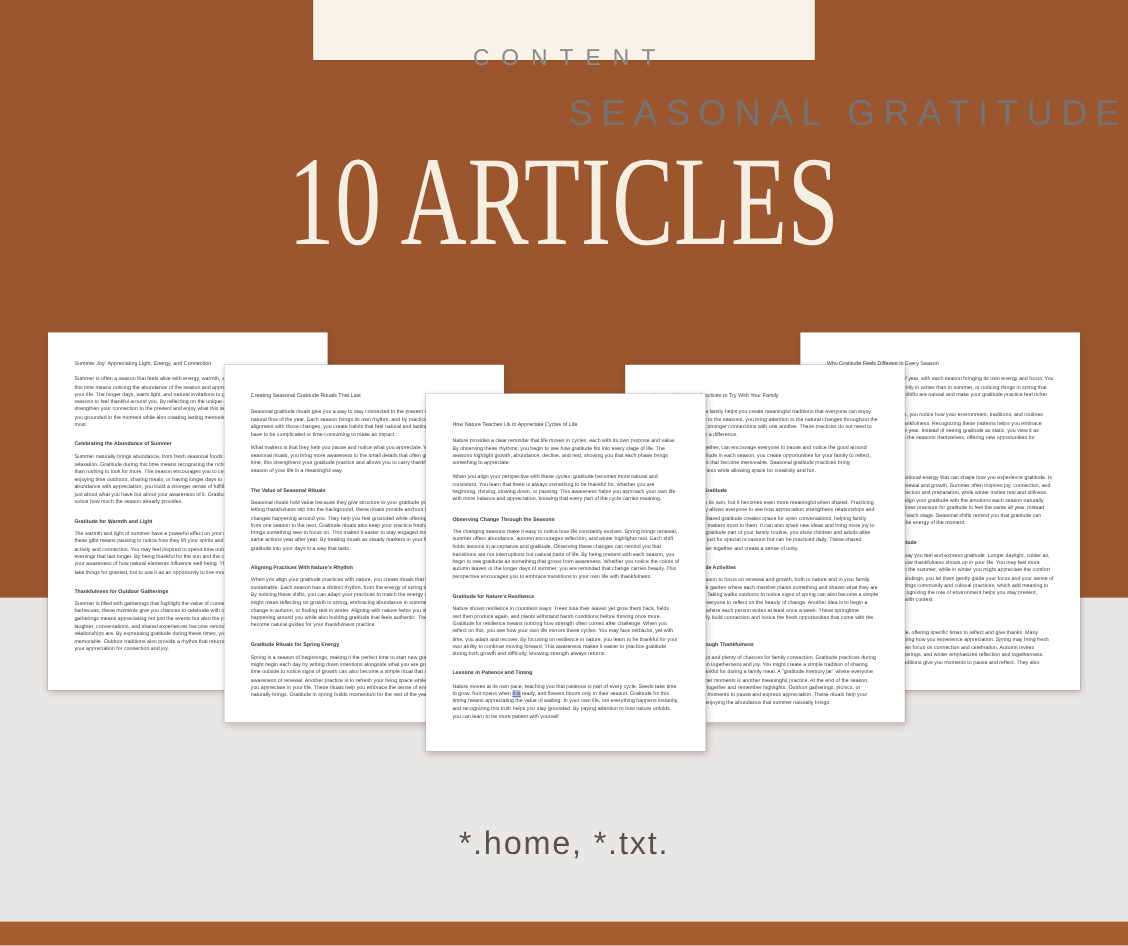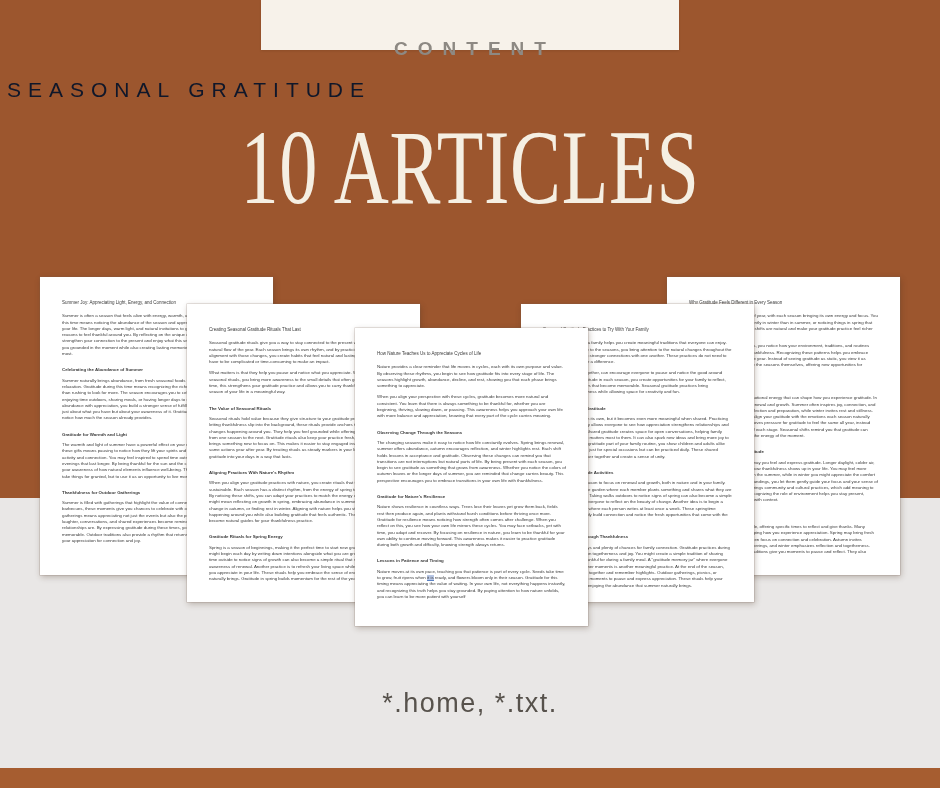--- a/index.html
+++ b/index.html
@@ -13,27 +13,27 @@
   
   .top-band{position:absolute;left:0;top:0;width:940px;height:498px;background:#9c562e;}
   .bottom-strip{position:absolute;left:0;top:768px;width:940px;height:20px;background:#a65d30;}
   
   .label-box{
     position:absolute;left:261px;top:0;width:418px;height:50px;
     background:#f7f2ea;display:flex;align-items:center;justify-content:center;
     box-shadow:0 1px 2px rgba(60,35,15,0.15);
   }
   .label-text{
-    font-size:19px;letter-spacing:10px;padding-left:10px;color:#8d8983;font-weight:700;margin-top:48px;
+    font-size:19px;letter-spacing:10px;padding-left:10px;color:#8d8983;font-weight:400;margin-top:48px;
   }
   
   .hero-subtitle{
-    position:absolute;left:0;top:78px;width:940px;text-align:left;
-    font-size:21px;letter-spacing:7px;padding-left:7px;box-sizing:border-box;
-    color:#0f172a;font-weight:400;
+    position:absolute;left:0;top:78px;width:940px;text-align:right;
+    font-size:30px;letter-spacing:7px;padding-left:7px;box-sizing:border-box;
+    color:#737373;font-weight:400;
   }
   .hero-title{
     position:absolute;left:0;top:112px;width:940px;height:112px;line-height:112px;
     text-align:center;font-family:"Liberation Serif",serif;
     font-size:106px;color:#f5efe3;font-weight:400;letter-spacing:1px;
     transform:scaleX(0.72);transform-origin:50% 50%;
     white-space:nowrap;
   }
   
   .page{

